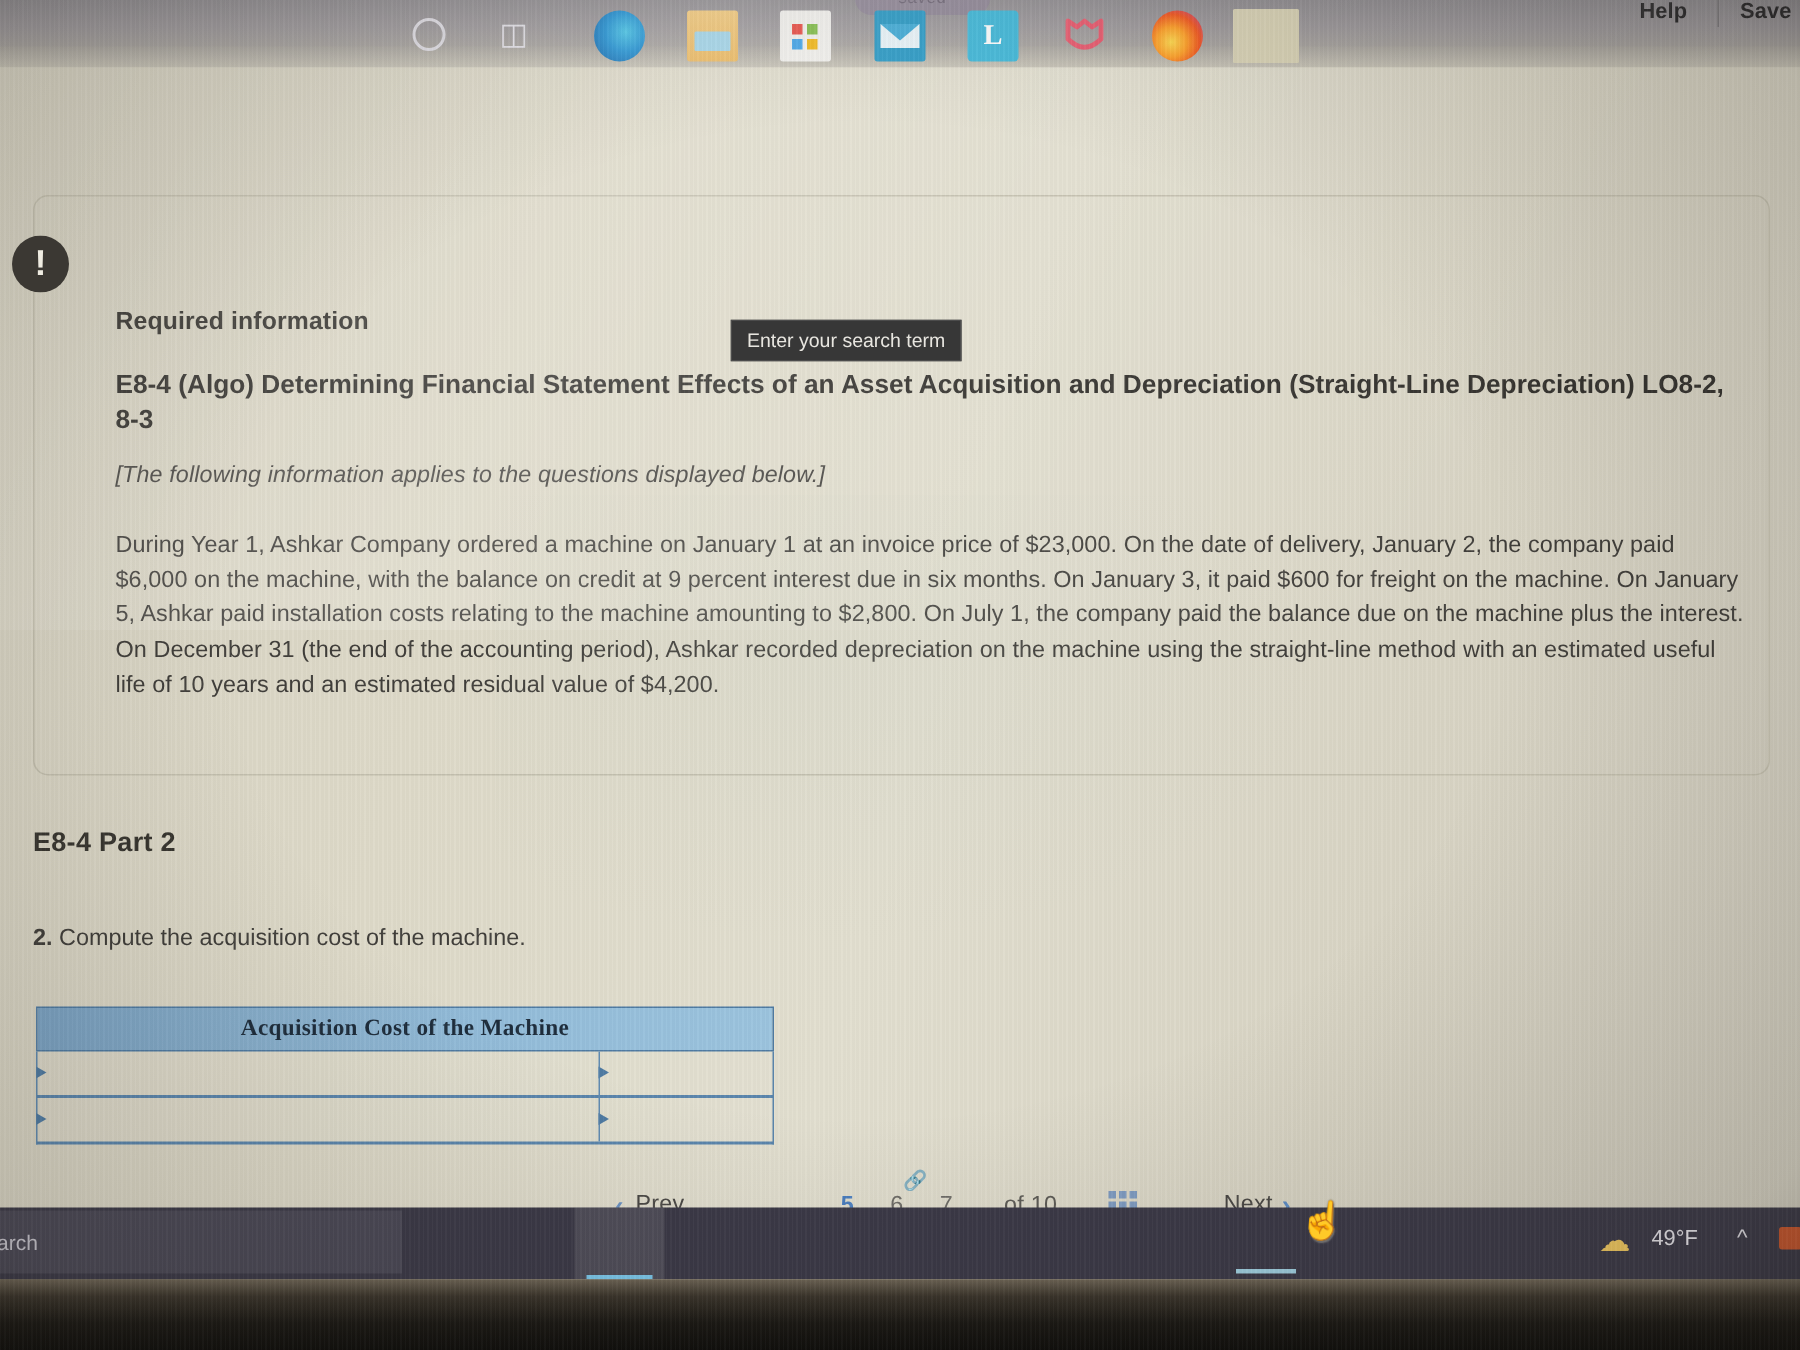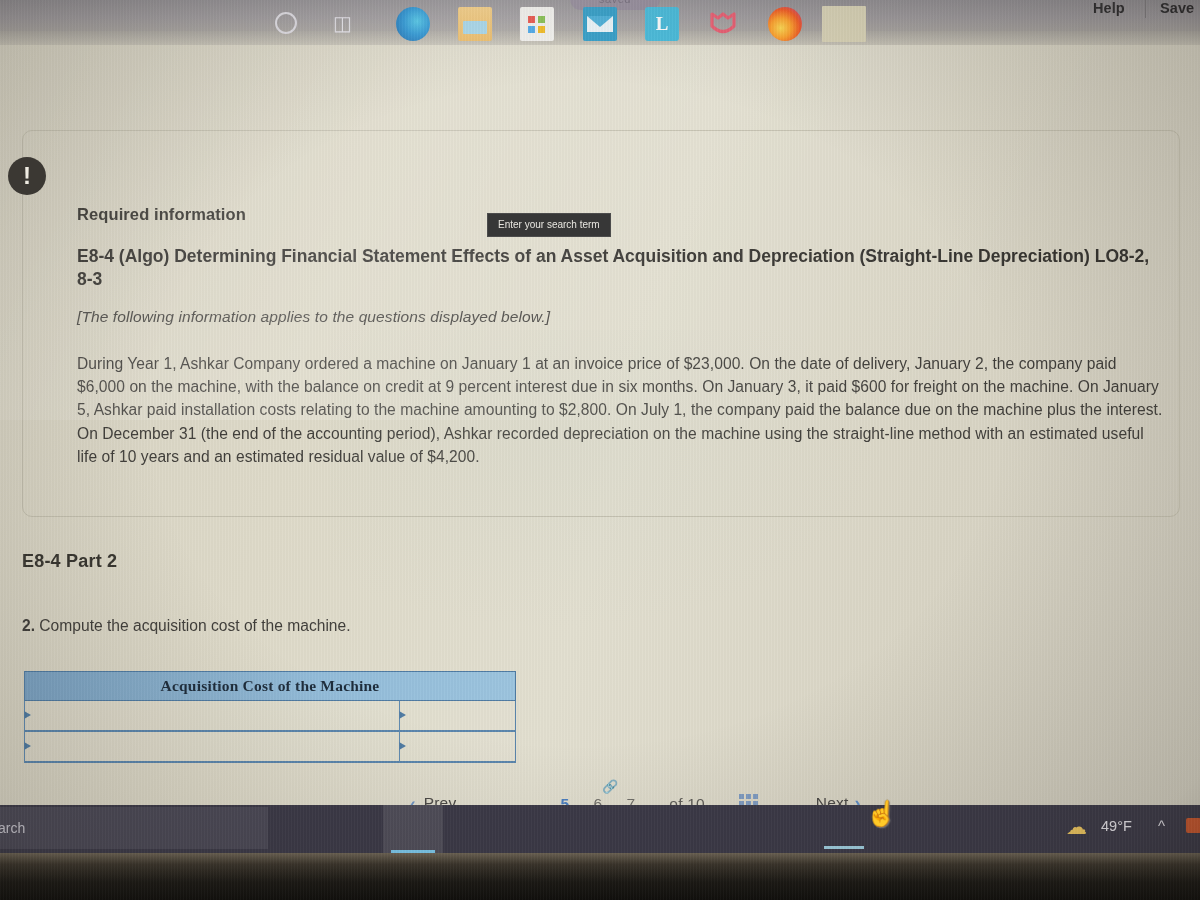--- a/index.html
+++ b/index.html
@@ -98,21 +98,21 @@
     position: absolute; left: 77px; top: 160px;
     font-size: 16.5px; font-weight: 700; color: #3a3833;
     letter-spacing: .1px;
   }
 
   
   #search-tooltip {
     position: absolute; left: 487px; top: 168px;
     background: #373737;
     color: #e8e6e0;
-    font-size: 10px;
+    font-size: 13px;
     padding: 5px 10px 6px 10px;
     border: 1px solid #4c4c4c;
     white-space: nowrap;
     z-index: 6;
   }
 
   #ex-title {
     position: absolute; left: 77px; top: 200px;
     width: 1075px;
     font-size: 17.5px; font-weight: 700; color: #35332f;

